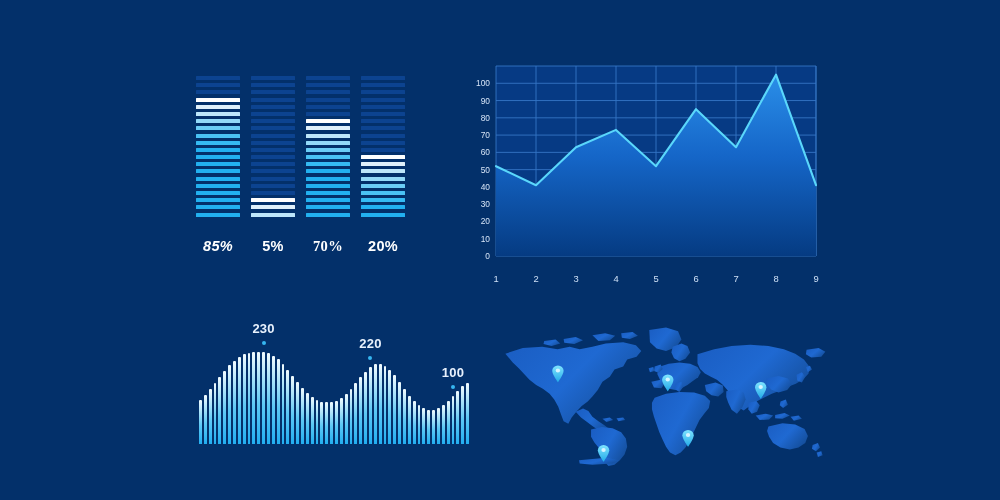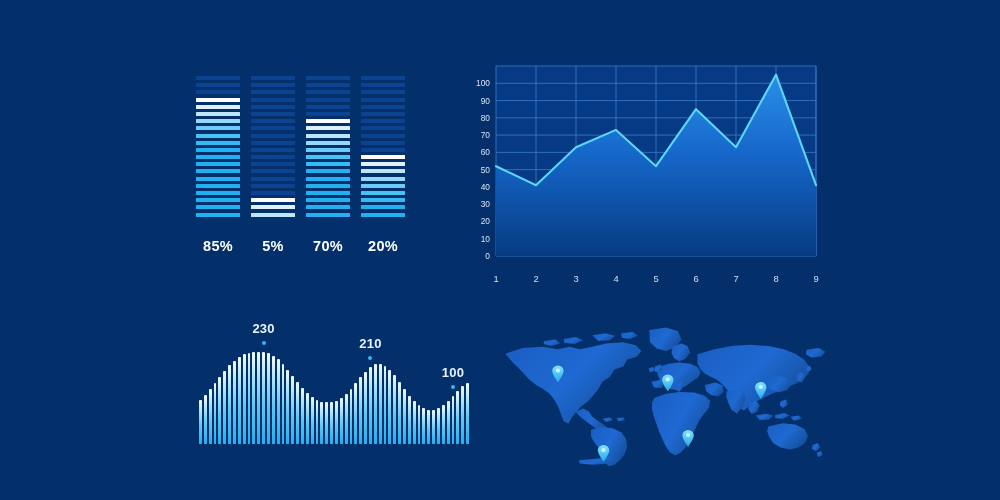--- a/index.html
+++ b/index.html
@@ -71,21 +71,21 @@
           <div class="seg-row" style="background: rgb(34, 176, 240);"></div>
           <div class="seg-row" style="background: rgb(34, 176, 240);"></div>
           <div class="seg-row" style="background: rgb(34, 176, 240);"></div>
           <div class="seg-row" style="background: rgb(34, 176, 240);"></div>
           <div class="seg-row" style="background: rgb(34, 176, 240);"></div>
           <div class="seg-row" style="background: rgb(34, 176, 240);"></div>
           <div class="seg-row" style="background: rgb(34, 176, 240);"></div>
           <div class="seg-row" style="background: rgb(34, 176, 240);"></div>
         </div>
       </div>
-      <div class="seg-label" style="left: 0px;">85%</div>
+      <div class="seg-label" style="left: 0px; font-style: italic;">85%</div>
       <div class="seg-col" style="left: 55px;">
         <div class="stack">
           <div class="seg-row" style="background: rgb(12, 67, 144);"></div>
           <div class="seg-row" style="background: rgb(12, 67, 144);"></div>
           <div class="seg-row" style="background: rgb(12, 67, 144);"></div>
           <div class="seg-row" style="background: rgb(12, 67, 144);"></div>
           <div class="seg-row" style="background: rgb(12, 67, 144);"></div>
           <div class="seg-row" style="background: rgb(12, 67, 144);"></div>
           <div class="seg-row" style="background: rgb(12, 67, 144);"></div>
           <div class="seg-row" style="background: rgb(12, 67, 144);"></div>
@@ -121,21 +121,21 @@
           <div class="seg-row" style="background: rgb(53, 186, 242);"></div>
           <div class="seg-row" style="background: rgb(34, 176, 240);"></div>
           <div class="seg-row" style="background: rgb(34, 176, 240);"></div>
           <div class="seg-row" style="background: rgb(34, 176, 240);"></div>
           <div class="seg-row" style="background: rgb(34, 176, 240);"></div>
           <div class="seg-row" style="background: rgb(34, 176, 240);"></div>
           <div class="seg-row" style="background: rgb(34, 176, 240);"></div>
           <div class="seg-row" style="background: rgb(34, 176, 240);"></div>
         </div>
       </div>
-      <div class="seg-label" style="left: 110px;">70%</div>
+      <div class="seg-label" style="left: 110px; font-family: Liberation Serif, serif;">70%</div>
       <div class="seg-col" style="left: 165px;">
         <div class="stack">
           <div class="seg-row" style="background: rgb(12, 67, 144);"></div>
           <div class="seg-row" style="background: rgb(12, 67, 144);"></div>
           <div class="seg-row" style="background: rgb(12, 67, 144);"></div>
           <div class="seg-row" style="background: rgb(12, 67, 144);"></div>
           <div class="seg-row" style="background: rgb(12, 67, 144);"></div>
           <div class="seg-row" style="background: rgb(12, 67, 144);"></div>
           <div class="seg-row" style="background: rgb(12, 67, 144);"></div>
           <div class="seg-row" style="background: rgb(12, 67, 144);"></div>
@@ -275,21 +275,21 @@
       <div class="wave-bar" style="left: 239.02px; width: 2.81714px; bottom: 8px; height: 36.1375px; background: linear-gradient(rgb(242, 251, 255) 0%, rgb(184, 232, 251) 22%, rgb(92, 200, 245) 58%, rgb(34, 174, 241) 100%);"></div>
       <div class="wave-bar" style="left: 243.877px; width: 2.81714px; bottom: 8px; height: 39.2px; background: linear-gradient(rgb(242, 251, 255) 0%, rgb(184, 232, 251) 22%, rgb(92, 200, 245) 58%, rgb(34, 174, 241) 100%);"></div>
       <div class="wave-bar" style="left: 248.734px; width: 2.81714px; bottom: 8px; height: 43.4875px; background: linear-gradient(rgb(242, 251, 255) 0%, rgb(184, 232, 251) 22%, rgb(92, 200, 245) 58%, rgb(34, 174, 241) 100%);"></div>
       <div class="wave-bar" style="left: 253.591px; width: 2.81714px; bottom: 8px; height: 48.3875px; background: linear-gradient(rgb(242, 251, 255) 0%, rgb(184, 232, 251) 22%, rgb(92, 200, 245) 58%, rgb(34, 174, 241) 100%);"></div>
       <div class="wave-bar" style="left: 258.449px; width: 2.81714px; bottom: 8px; height: 53.2875px; background: linear-gradient(rgb(242, 251, 255) 0%, rgb(184, 232, 251) 22%, rgb(92, 200, 245) 58%, rgb(34, 174, 241) 100%);"></div>
       <div class="wave-bar" style="left: 263.306px; width: 2.81714px; bottom: 8px; height: 57.575px; background: linear-gradient(rgb(242, 251, 255) 0%, rgb(184, 232, 251) 22%, rgb(92, 200, 245) 58%, rgb(34, 174, 241) 100%);"></div>
       <div class="wave-bar" style="left: 268.163px; width: 2.81714px; bottom: 8px; height: 61.25px; background: linear-gradient(rgb(242, 251, 255) 0%, rgb(184, 232, 251) 22%, rgb(92, 200, 245) 58%, rgb(34, 174, 241) 100%);"></div>
       <div class="wave-dot" style="left: 65.5714px; top: 29.125px;"></div>
       <div class="wave-label" style="left: 65.5714px; top: 9.125px;">230</div>
       <div class="wave-dot" style="left: 172.429px; top: 43.825px;"></div>
-      <div class="wave-label" style="left: 172.429px; top: 23.825px;">210</div>
+      <div class="wave-label" style="left: 172.429px; top: 23.825px;">220</div>
       <div class="wave-dot" style="left: 255px; top: 72.6125px;"></div>
       <div class="wave-label" style="left: 255px; top: 52.6125px;">100</div>
     </div>
 
   <div id="worldmap">
     <svg width="338" height="150" viewBox="0 0 1010 470" preserveAspectRatio="none">
       <defs>
         <linearGradient id="landGrad" x1="0" y1="0" x2="1" y2="0.6">
           <stop offset="0%" stop-color="#1a5dc2"></stop>
           <stop offset="55%" stop-color="#1f69d2"></stop>

